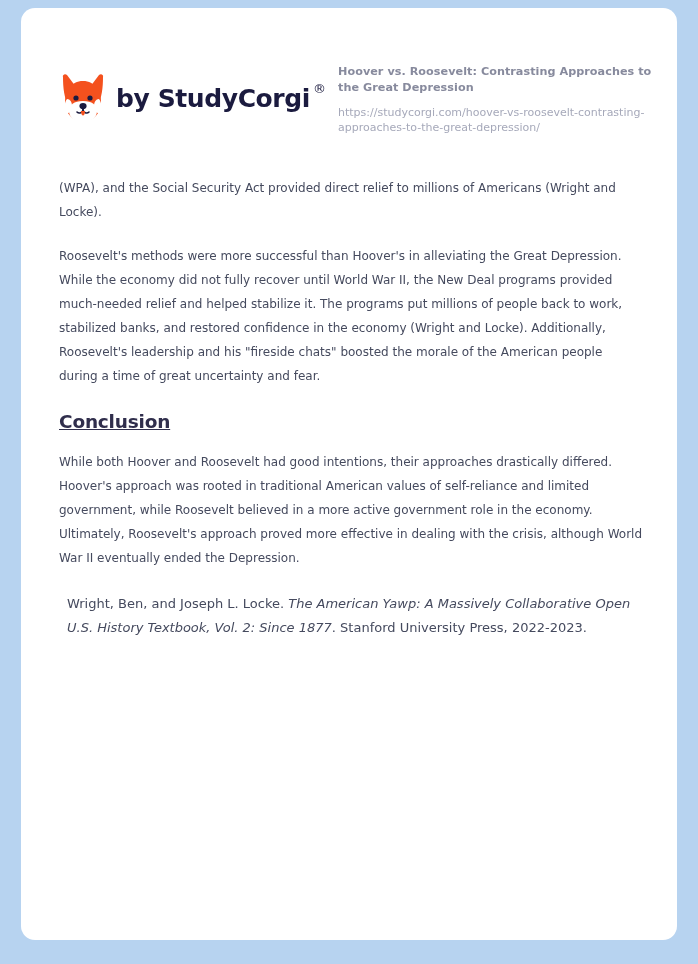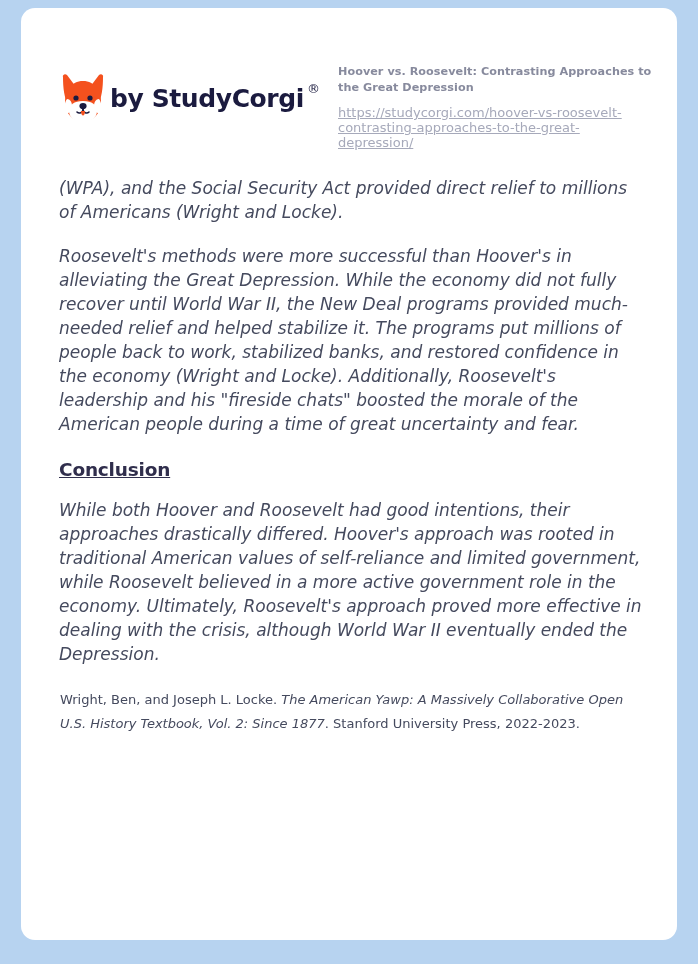--- a/index.html
+++ b/index.html
@@ -31,21 +31,21 @@
     top: 0;
     width: 656px;
     height: 148px;
   }
   .brand {
     position: absolute;
     left: 38px;
     top: 63px;
     display: flex;
     align-items: center;
-    gap: 3px;
+    gap: 9px;
   }
   .corgi-logo {
     width: 48px;
     height: 52px;
     display: block;
   }
   .brand-wordmark {
     font-family: "DejaVu Sans", sans-serif;
     font-size: 25px;
     font-weight: 700;
@@ -75,43 +75,41 @@
   }
   .doc-title {
     font-size: 11.2px;
     font-weight: 700;
     color: #878a9d;
     line-height: 16px;
     letter-spacing: 0.05px;
     margin: 0;
   }
   .doc-url {
-    font-size: 13px;
+    font-size: 11px;
     font-weight: 400;
     color: #a6a9ba;
     line-height: 15px;
     margin: 9px 0 0 0;
     word-break: break-word;
-    text-decoration: underline;
   }
 
   
   .doc-body {
     position: absolute;
     left: 38px;
     top: 168px;
     width: 584px;
   }
   .para {
-    font-size: 17px;
+    font-size: 12px;
     line-height: 24px;
     color: #454a5e;
     margin: 0 0 22px 0;
     text-align: left;
-    font-style: italic;
   }
   .para.tight {
     margin-bottom: 20px;
   }
   .para:last-child {
     margin-bottom: 0;
   }
   h2.section-heading {
     font-family: "DejaVu Sans", sans-serif;
     font-size: 18.5px;
@@ -119,21 +117,21 @@
     color: #302e4c;
     letter-spacing: -0.2px;
     margin: 18px 0 16px 0;
     line-height: 24px;
     text-decoration: underline;
   }
   .citation {
     font-size: 13px;
     line-height: 24px;
     color: #454a5e;
-    margin: 1px;
+    margin: 8px;
   }
   .citation i {
     font-style: italic;
   }
 </style>
 </head>
 <body>
 
 <div class="page-card">
 

